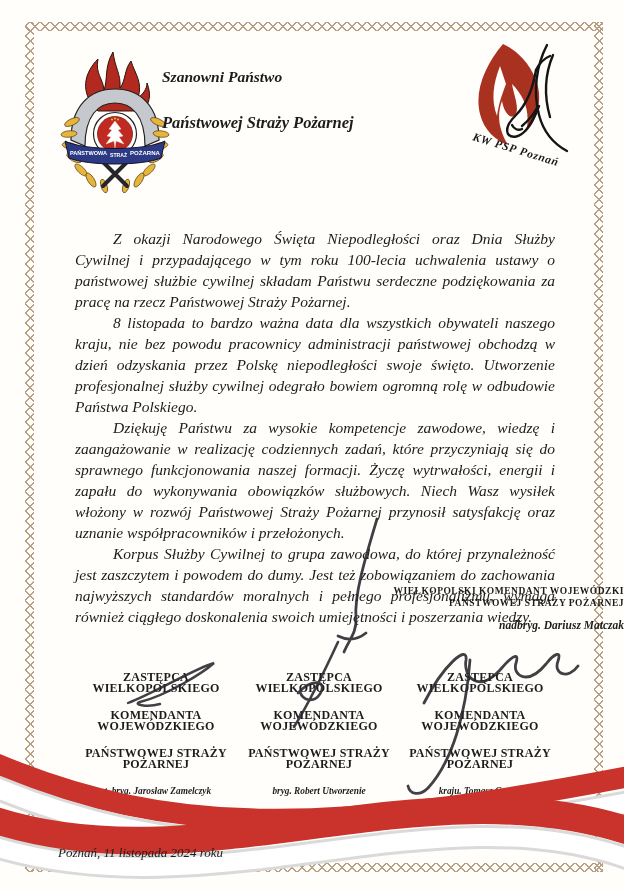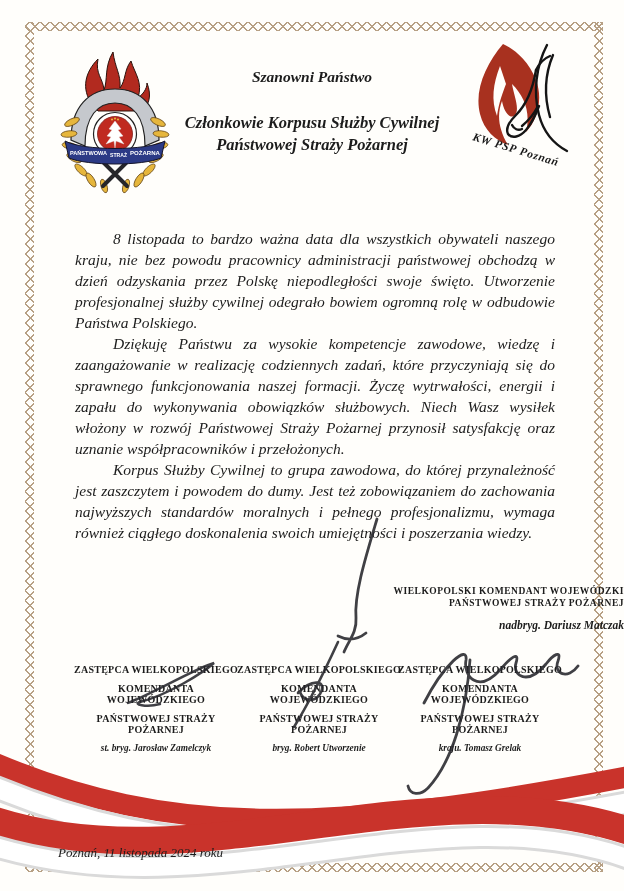--- a/index.html
+++ b/index.html
@@ -14,36 +14,36 @@
       repeating-linear-gradient(135deg,transparent 0,transparent 2.6px,#b7a084 2.6px,#b7a084 4px,transparent 4px,transparent 7px);
   }
   .lat-top{left:25px;top:22px;width:578px;height:9px;}
   .lat-bottom{left:25px;top:863px;width:578px;height:9px;}
   .lat-left{left:25px;top:22px;width:9px;height:850px;}
   .lat-right{left:594px;top:22px;width:9px;height:850px;}
 
   .badge{position:absolute;left:58px;top:44px;z-index:2;}
   .brandlogo{position:absolute;left:448px;top:38px;z-index:2;}
 
-  .salutation{position:absolute;left:162px;top:68px;width:300px;text-align:center;
+  .salutation{position:absolute;left:162px;top:68px;width:300px;text-align:left;
     font-style:italic;z-index:2;}
   .salutation .line1{font-size:15.5px;font-weight:bold;margin:0 0 26px 0;}
   .salutation .line{font-size:16.5px;font-weight:bold;line-height:22px;margin:0;}
 
   .body-text{position:absolute;left:75px;top:228px;width:480px;z-index:2;
     font-style:italic;font-size:15.5px;line-height:21px;text-align:justify;}
   .body-text p{margin:0;text-indent:38px;}
 
   .sig-main{position:absolute;left:0;top:586px;width:624px;text-align:right;z-index:2;}
   .sig-title{font-size:9.5px;font-weight:bold;letter-spacing:.5px;line-height:11.5px;margin:0;}
   .sig-name-main{font-size:11.5px;font-weight:bold;font-style:italic;margin-top:10px;margin-left:12px;}
 
   .deputy{position:absolute;top:656px;width:180px;text-align:center;z-index:2;}
   .dep-1{left:66px;} .dep-2{left:229px;} .dep-3{left:390px;}
-  .dep-title{font-size:10px;font-weight:bold;letter-spacing:.25px;line-height:11px;margin:8px;}
+  .dep-title{font-size:12px;font-weight:bold;letter-spacing:.25px;line-height:11px;margin:16px;}
   .dep-name{font-size:9.3px;font-weight:bold;font-style:italic;margin-top:5px;}
 
   .waves{position:absolute;left:0;top:736px;width:624px;height:150px;z-index:3;}
   .signatures{position:absolute;left:0;top:0;width:624px;height:891px;z-index:4;pointer-events:none;}
   .dateline{position:absolute;left:58px;top:845px;z-index:5;font-style:italic;font-size:13px;}
 </style>
 </head>
 <body>
 
 <div class="page">
@@ -102,25 +102,25 @@
       <path d="M88,32 C85,50 79,66 68,77 C61,84 57,90 60,96 C64,101 72,99 78,92 C84,85 88,76 91,68"></path>
       <path d="M88,32 C92,24 97,20 102,18"></path>
       <path d="M64,87 C66,91 70,93 74,91"></path>
       <path d="M90,68 C86,76 80,83 74,88"></path>
     </g>
     <text x="24" y="102" transform="rotate(17 24 102)" font-family="Liberation Serif,serif" font-style="italic" font-weight="bold" font-size="11.5" letter-spacing="0.8" fill="#181818">KW PSP Poznań</text>
   </svg>
 
   <div class="salutation">
     <p class="line1">Szanowni Państwo</p>
-    <p class="line">Członkowie Korpusu Służby Cywilnej</p>
     <p class="line">Państwowej Straży Pożarnej</p>
   </div>
 
   <div class="body-text">
+    <p>Z okazji Narodowego Święta Niepodległości oraz Dnia Służby Cywilnej i przypadającego w tym roku 100-lecia uchwalenia ustawy o państwowej służbie cywilnej składam Państwu serdeczne podziękowania za pracę na rzecz Państwowej Straży Pożarnej.</p>
     <p>8 listopada to bardzo ważna data dla wszystkich obywateli naszego kraju, nie bez powodu pracownicy administracji państwowej obchodzą w dzień odzyskania przez Polskę niepodległości swoje święto. Utworzenie profesjonalnej służby cywilnej odegrało bowiem ogromną rolę w odbudowie Państwa Polskiego.</p>
     <p>Dziękuję Państwu za wysokie kompetencje zawodowe, wiedzę i zaangażowanie w realizację codziennych zadań, które przyczyniają się do sprawnego funkcjonowania naszej formacji. Życzę wytrwałości, energii i zapału do wykonywania obowiązków służbowych. Niech Wasz wysiłek włożony w rozwój Państwowej Straży Pożarnej przynosił satysfakcję oraz uznanie współpracowników i przełożonych.</p>
     <p>Korpus Służby Cywilnej to grupa zawodowa, do której przynależność jest zaszczytem i powodem do dumy. Jest też zobowiązaniem do zachowania najwyższych standardów moralnych i pełnego profesjonalizmu, wymaga również ciągłego doskonalenia swoich umiejętności i poszerzania wiedzy.</p>
   </div>
 
   <div class="sig-main">
     <p class="sig-title">WIELKOPOLSKI KOMENDANT WOJEWÓDZKI</p>
     <p class="sig-title">PAŃSTWOWEJ STRAŻY POŻARNEJ</p>
     <div class="sig-name-main">nadbryg. Dariusz Matczak</div>
   </div>

